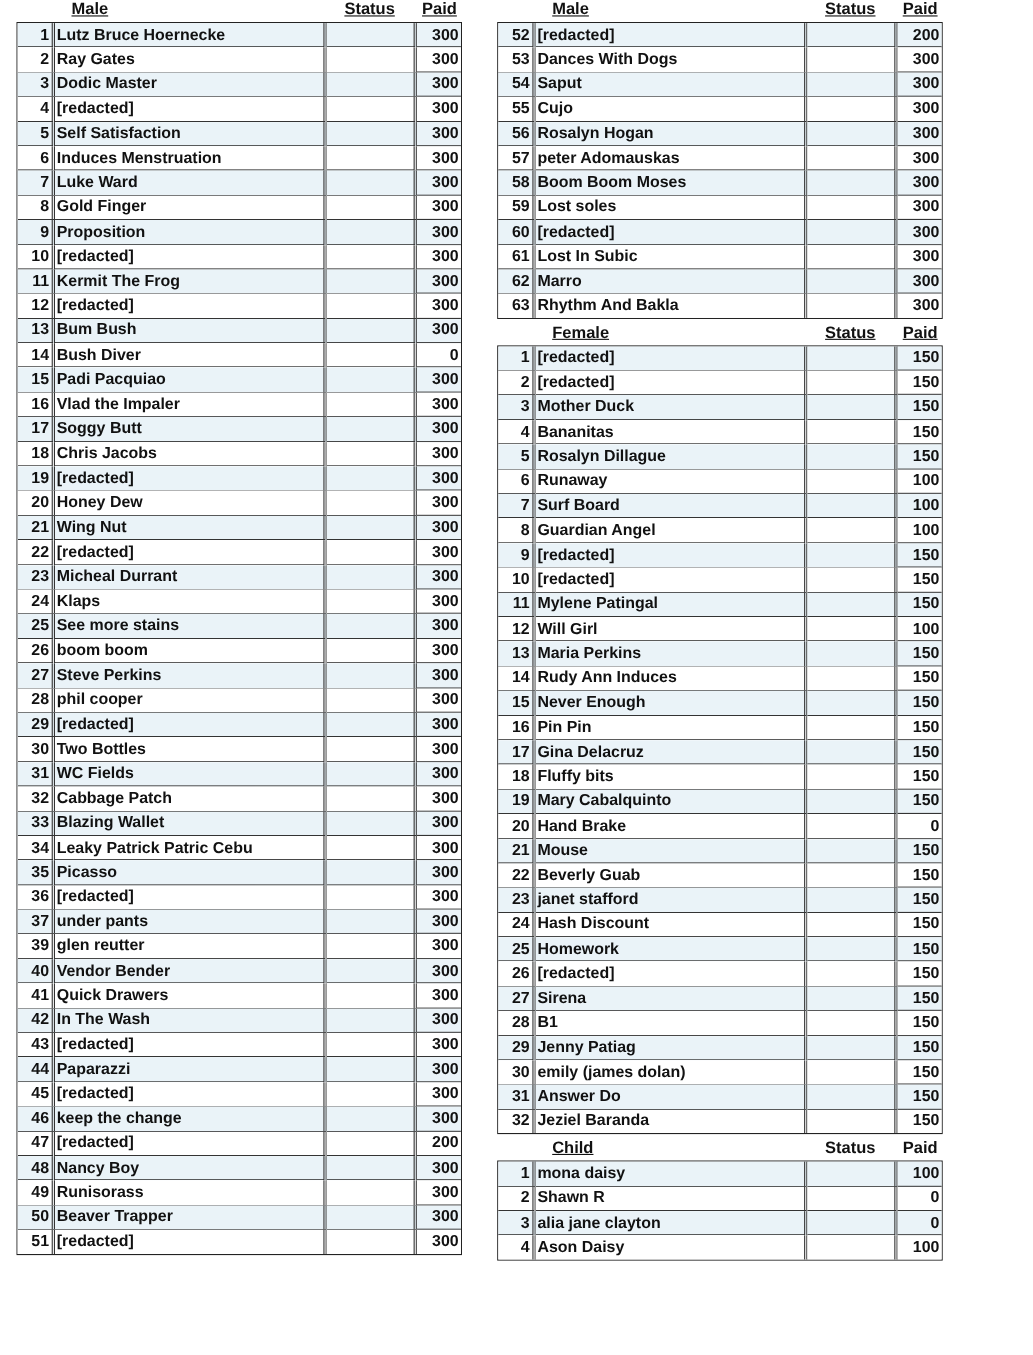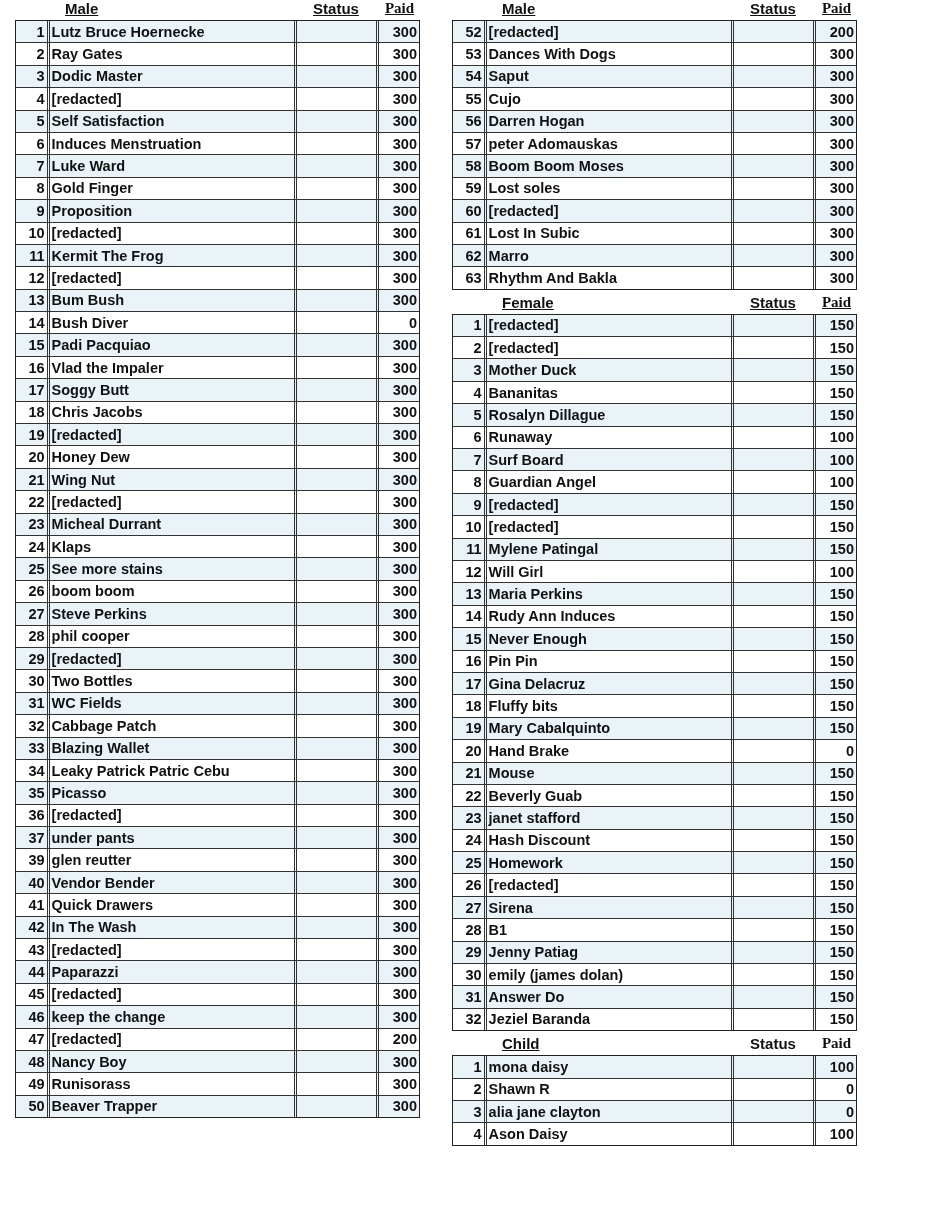--- a/index.html
+++ b/index.html
@@ -4,21 +4,21 @@
 <style>
   html, body { margin: 0; padding: 0; background: #ffffff; }
   body { width: 939px; height: 1232px; position: relative; overflow: hidden;
          font-family: "Liberation Sans", sans-serif; font-weight: bold; color: #111; }
   .col { position: absolute; top: 0; }
   .col-left { left: 15px; width: 405px; }
   .col-right { left: 452px; width: 405px; }
   .hdr { display: flex; height: 20px; align-items: flex-start; font-size: 15px; }
   .hdr .h-name { width: 278px; padding-left: 50px; box-sizing: border-box; }
   .hdr .h-status { width: 86px; text-align: center; }
-  .hdr .h-paid { width: 41px; text-align: center; font-family: Liberation Serif, serif; }
+  .hdr .h-paid { width: 41px; text-align: center; }
   .u { text-decoration: underline; }
   table { border-collapse: separate; border-spacing: 0; border: 1px solid #222; width: 405px; }
   td { height: 21.4px; padding: 0 2px; font-size: 14.5px; border-bottom: 1px solid #333;
        white-space: nowrap; overflow: hidden; }
   tr:nth-child(odd) td { background: #eaf3f8; }
   tr:nth-child(even) td { background: #ffffff; }
   td.num { width: 26px; text-align: right; border-right: 3px double #333; }
   td.name { width: 236px; border-right: 3px double #333; }
   td.status { width: 74px; border-right: 3px double #333; }
   td.paid { width: 35px; text-align: right; }
@@ -323,20 +323,26 @@
           <td class="name">Runisorass</td>
           <td class="status"></td>
           <td class="paid">300</td>
         </tr>
         <tr>
           <td class="num">50</td>
           <td class="name">Beaver Trapper</td>
           <td class="status"></td>
           <td class="paid">300</td>
         </tr>
+        <tr>
+          <td class="num">51</td>
+          <td class="name">[redacted]</td>
+          <td class="status"></td>
+          <td class="paid">300</td>
+        </tr>
       </tbody>
     </table>
 </div>
 
 <div class="col col-right">
   <div class="hdr">
     <span class="h-name"><span class="u">Male</span></span>
     <span class="h-status"><span class="u">Status</span></span>
     <span class="h-paid"><span class="u">Paid</span></span>
   </div>
@@ -361,21 +367,21 @@
           <td class="paid">300</td>
         </tr>
         <tr>
           <td class="num">55</td>
           <td class="name">Cujo</td>
           <td class="status"></td>
           <td class="paid">300</td>
         </tr>
         <tr>
           <td class="num">56</td>
-          <td class="name">Darren Hogan</td>
+          <td class="name">Rosalyn Hogan</td>
           <td class="status"></td>
           <td class="paid">300</td>
         </tr>
         <tr>
           <td class="num">57</td>
           <td class="name">peter Adomauskas</td>
           <td class="status"></td>
           <td class="paid">300</td>
         </tr>
         <tr>

